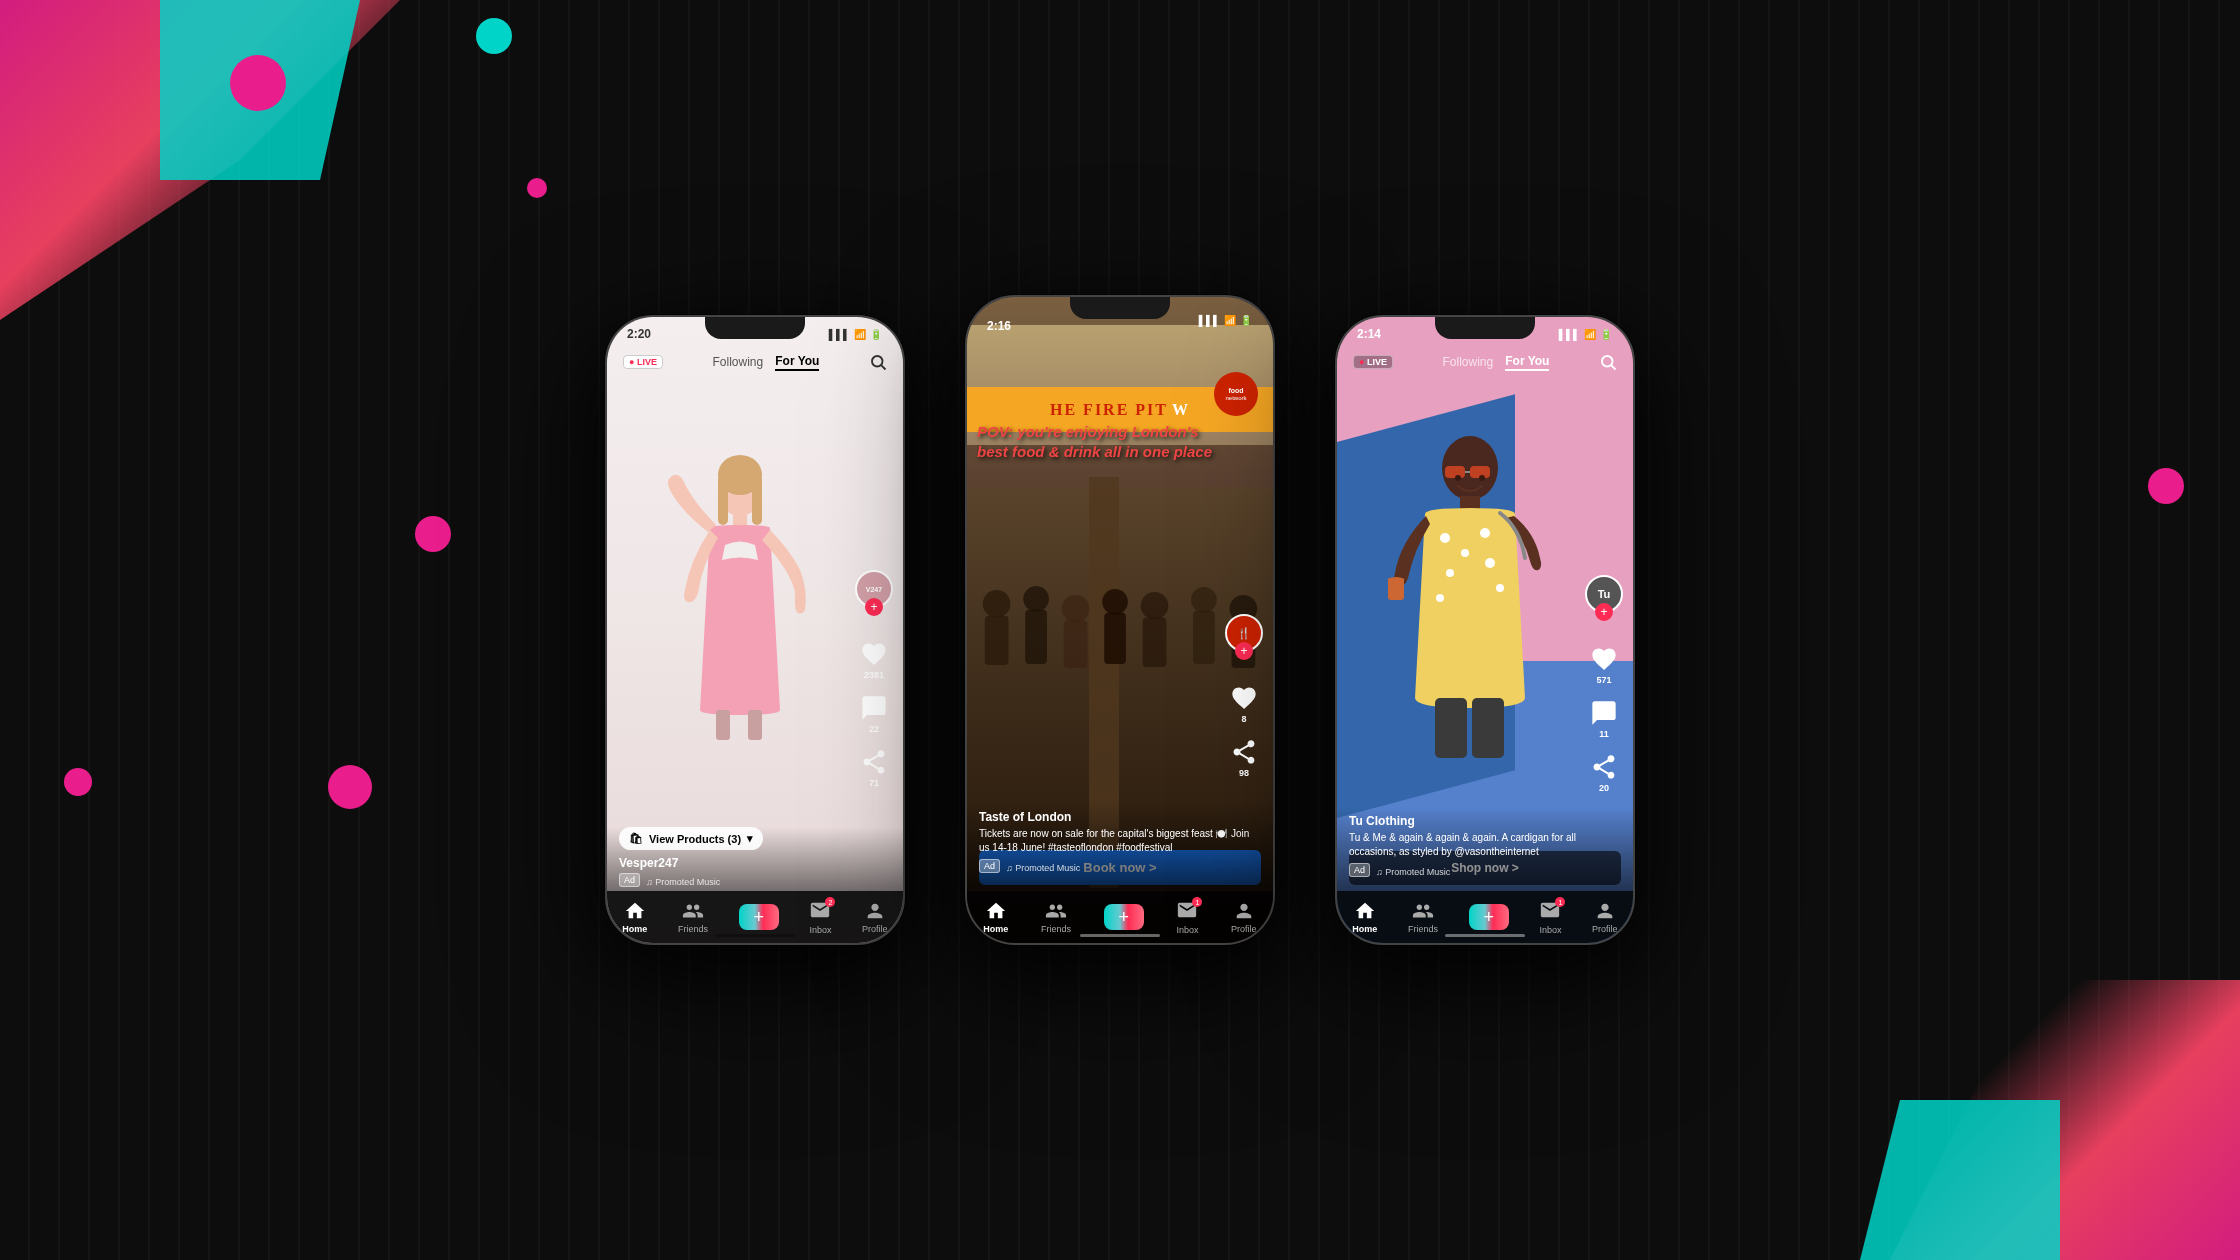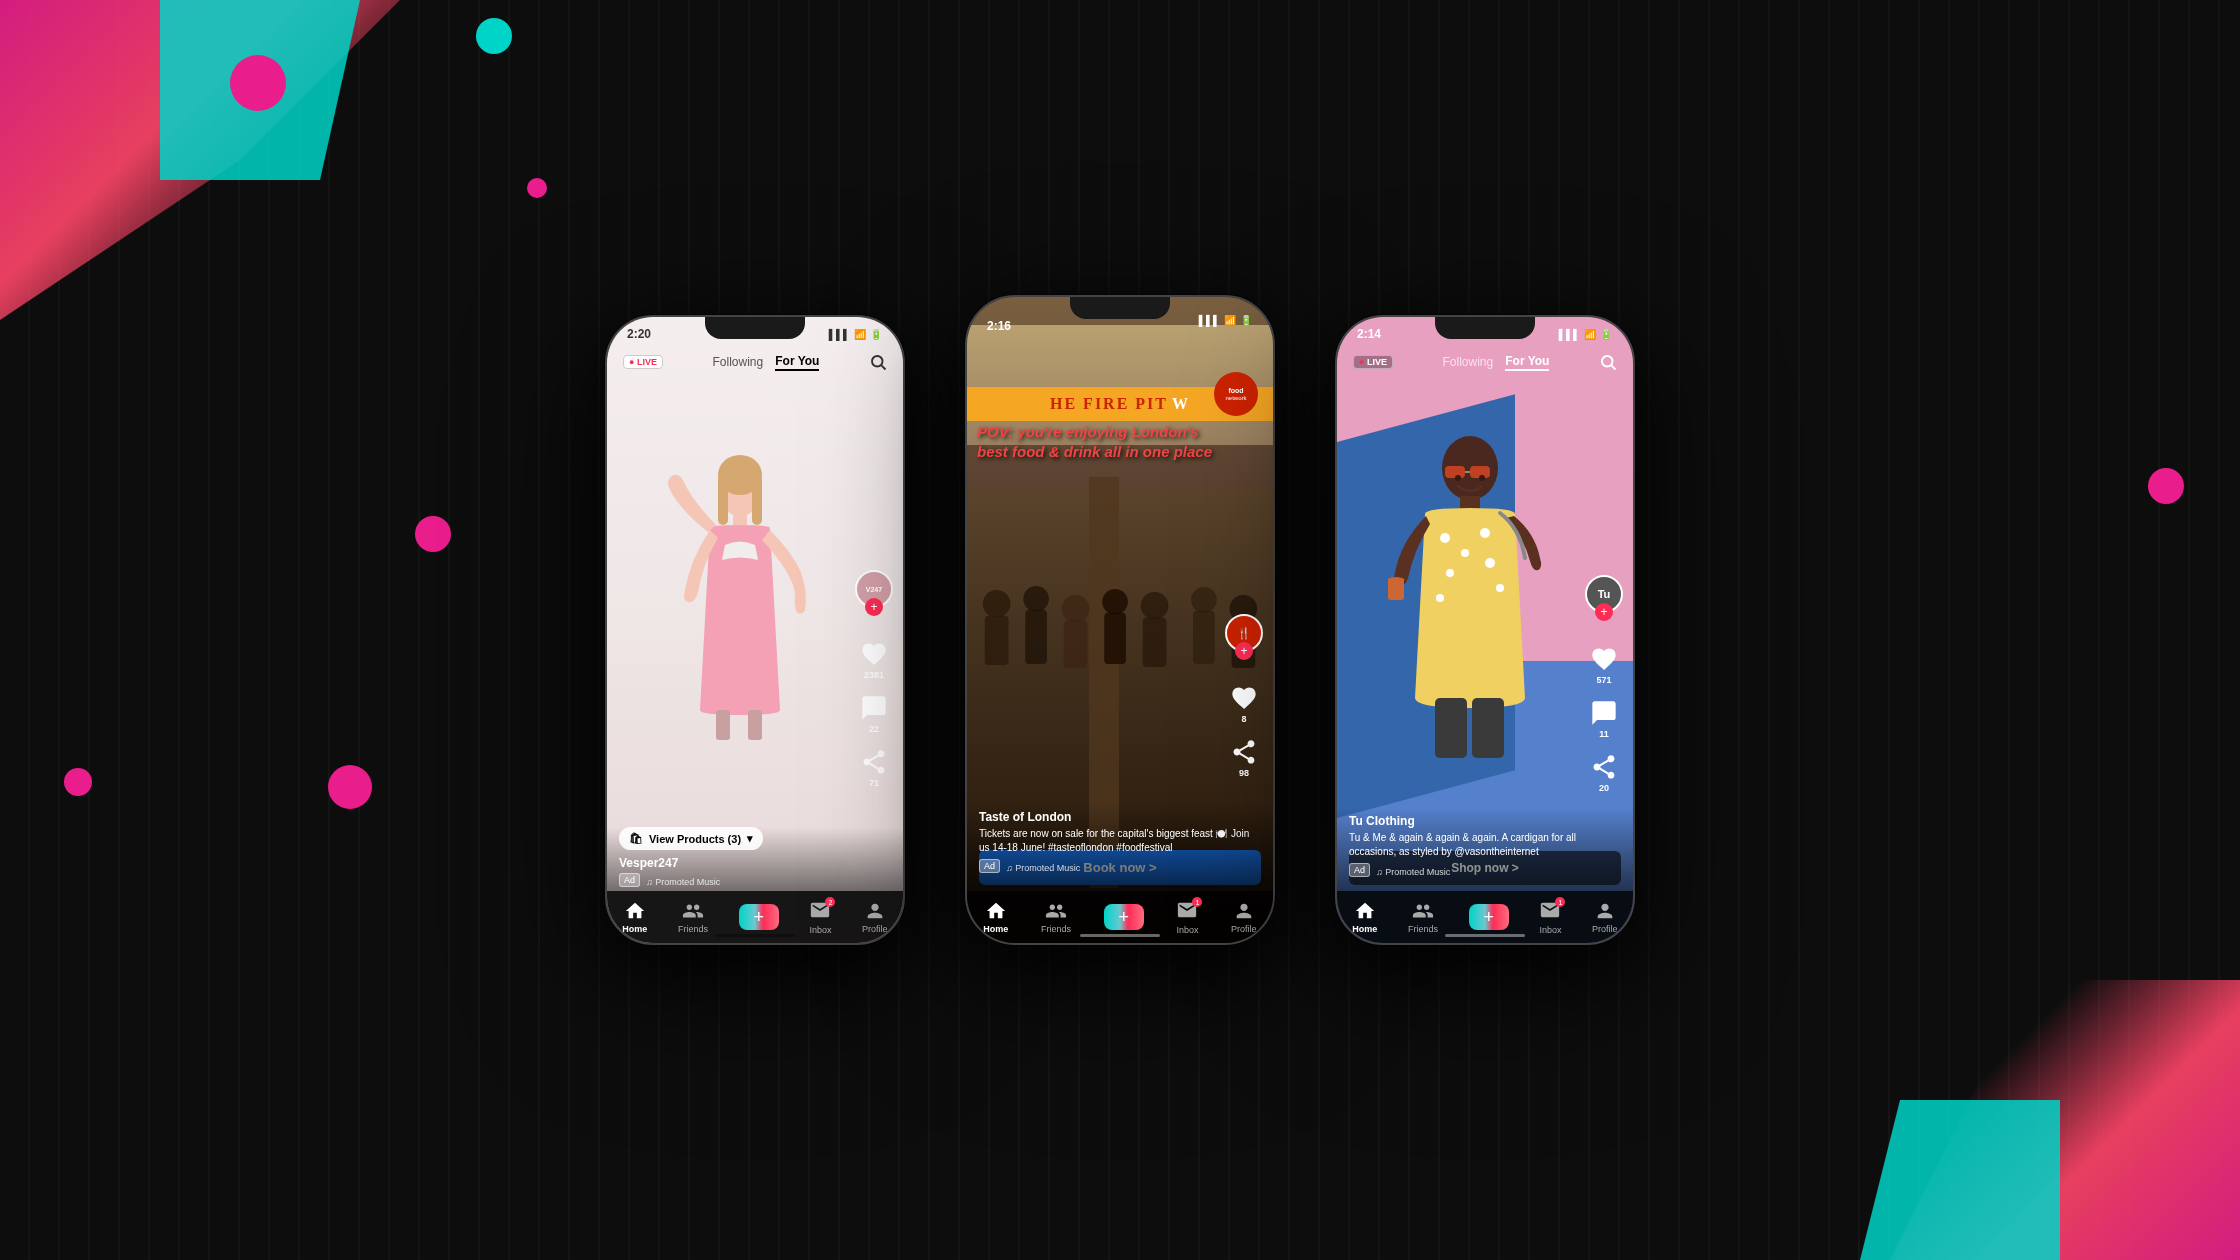--- a/index.html
+++ b/index.html
@@ -564,21 +564,21 @@
           <span>▌▌▌</span>
           <span>📶</span>
           <span>🔋</span>
         </div>
       </div>
 
       <div style="position:absolute;inset:0;background:linear-gradient(180deg,#7a6040 0%,#5a4030 30%,#3a2820 70%,#2a1810 100%);"></div>
 
       <div style="position:absolute;top:28px;left:0;right:0;height:120px;background:linear-gradient(180deg,#b8a070 0%,#9a8060 100%);"></div>
 
-      <div style="position:absolute;top:90px;left:0;right:0;height:34px;background:#f5a623;display:flex;align-items:center;justify-content:center;z-index:5;">
+      <div style="position:absolute;top:90px;left:0;right:0;height:45px;background:#f5a623;display:flex;align-items:center;justify-content:center;z-index:5;">
         <span style="font-size:16px;font-weight:900;color:#cc2200;letter-spacing:2px;font-family:serif;">HE FIRE PIT</span>
         <span style="font-size:16px;font-weight:900;color:#fff;letter-spacing:2px;font-family:serif;margin-left:4px;">W</span>
       </div>
 
       <div style="position:absolute;top:75px;right:15px;width:44px;height:44px;background:#cc2200;border-radius:50%;display:flex;align-items:center;justify-content:center;z-index:6;flex-direction:column;">
         <span style="font-size:7px;color:#fff;font-weight:700;text-align:center;line-height:1.1;">food</span>
         <span style="font-size:6px;color:#fff;text-align:center;">network</span>
       </div>
 
       <div style="position:absolute;top:125px;left:10px;right:55px;z-index:15;">

